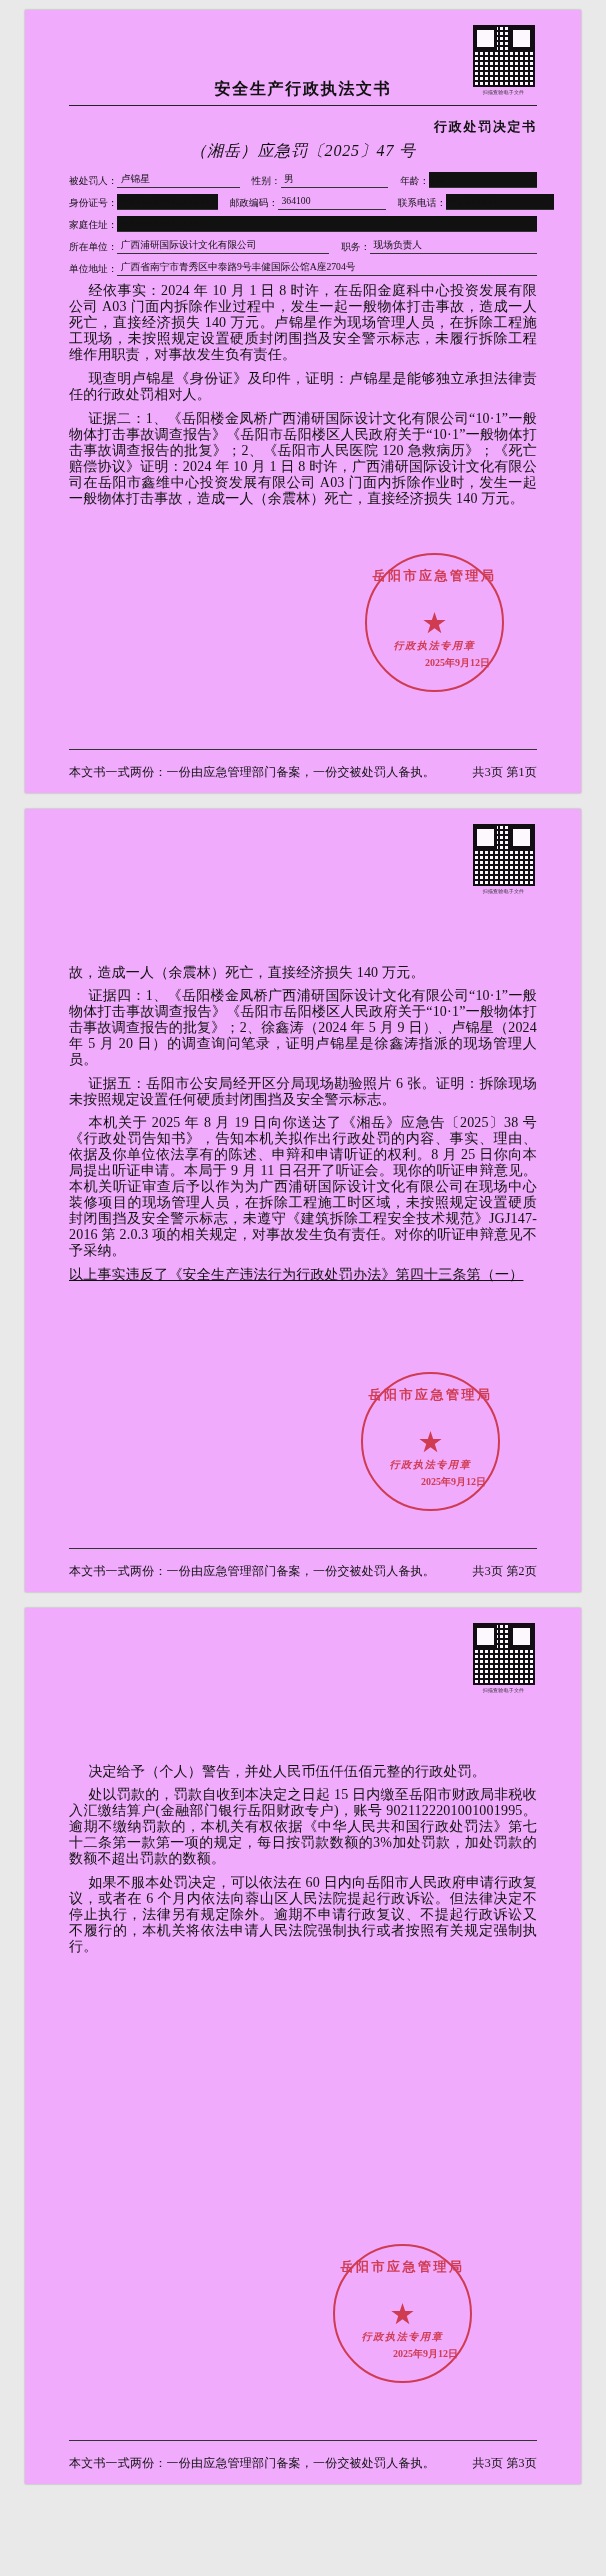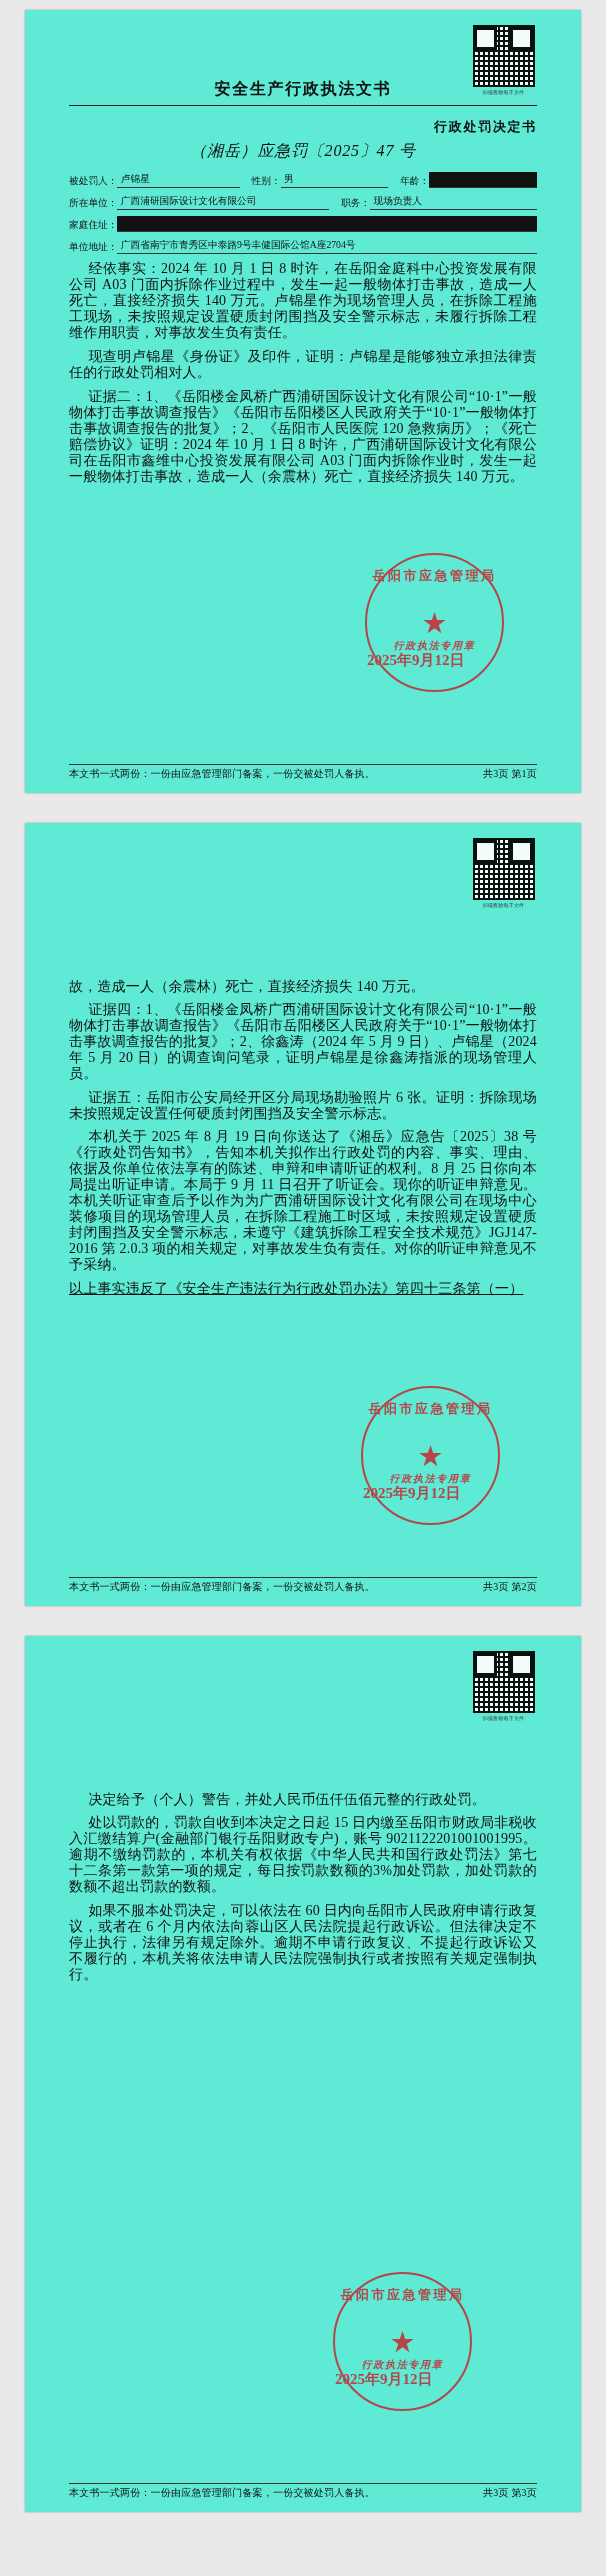--- a/index.html
+++ b/index.html
@@ -12,22 +12,22 @@
   .doc{
     width:606px;
     margin:0 auto;
     background:#e9e9e9;
     padding-top:10px;
     box-sizing:border-box;
   }
   .page{
     position:relative;
     width:556px;
-    margin:0 auto 30px auto;
-    background:#5eead4;
+    margin:0 auto 16px auto;
+    background:#f0abfc;
     box-shadow:0 0 1.7px rgba(0,0,0,.35);
     padding:22px 44px 11.8px 44px;
     box-sizing:border-box;
   }
   .page.p1{min-height:783px;}
   .page.p2{min-height:783px;}
   .page.p3{min-height:876px;}
 
   
   .qr-wrap{
@@ -121,22 +121,22 @@
   }
   .body-text.indent{text-indent:19.4px;}
   .body-text.underline-all{text-decoration:underline;}
 
   .footer{
     position:absolute;
     left:44px;
     right:44px;
     bottom:11.8px;
     border-top:0.8px solid #333;
-    padding-top:2px;
-    font-size:10px;
+    padding-top:14px;
+    font-size:12px;
     display:flex;
     justify-content:space-between;
   }
   .footer .note{letter-spacing:0.2px;}
   .footer .pg{letter-spacing:0.2px;}
 
   
   .seal{
     position:absolute;
     width:135px;height:135px;
@@ -167,22 +167,22 @@
     top:25px;left:0;right:0;
     text-align:center;
     font-size:10px;
     font-weight:bold;
     letter-spacing:1.7px;
     font-style:italic;
   }
   .seal .date{
     position:absolute;
     bottom:20px;left:0;right:12px;
-    text-align:left;
-    font-size:15px;
+    text-align:right;
+    font-size:10px;
     font-weight:bold;
   }
   .seal.s1{right:77px;bottom:101px;}
   .seal.s2{right:81px;bottom:81px;}
   .seal.s3{right:109px;bottom:101px;}
   .spacer-lg{height:126px;}
   .spacer-md{height:51px;}
 </style>
 </head>
 <body>
@@ -204,32 +204,42 @@
       <span class="flabel">被处罚人：</span>
       <span class="fval">卢锦星</span>
       <span class="gap"></span>
       <span class="flabel">性别：</span>
       <span class="fval short">男</span>
       <span class="gap"></span>
       <span class="flabel">年龄：</span>
       <span class="fval short redacted">■■</span>
     </div>
 
+    <div class="field-row">
+      <span class="flabel">身份证号：</span>
+      <span class="fval redacted">■■■■■■■■■■■■■■■■</span>
+      <span class="gap"></span>
+      <span class="flabel">邮政编码：</span>
+      <span class="fval short">364100</span>
+      <span class="gap"></span>
+      <span class="flabel">联系电话：</span>
+      <span class="fval short redacted">■■■■■■■■</span>
+    </div>
+
+    <div class="field-row">
+      <span class="flabel">家庭住址：</span>
+      <span class="fval redacted">■■■■■■■■■■■■■■</span>
+    </div>
 
     <div class="field-row">
       <span class="flabel">所在单位：</span>
       <span class="fval">广西浦研国际设计文化有限公司</span>
       <span class="gap"></span>
       <span class="flabel">职务：</span>
       <span class="fval mid">现场负责人</span>
-    </div>
-
-    <div class="field-row">
-      <span class="flabel">家庭住址：</span>
-      <span class="fval redacted">■■■■■■■■■■■■■■</span>
     </div>
 
     <div class="field-row">
       <span class="flabel">单位地址：</span>
       <span class="fval">广西省南宁市青秀区中泰路9号丰健国际公馆A座2704号</span>
     </div>
 
     <div class="body-text indent">经依事实：2024 年 10 月 1 日 8 时许，在岳阳金庭科中心投资发展有限公司 A03 门面内拆除作业过程中，发生一起一般物体打击事故，造成一人死亡，直接经济损失 140 万元。卢锦星作为现场管理人员，在拆除工程施工现场，未按照规定设置硬质封闭围挡及安全警示标志，未履行拆除工程维作用职责，对事故发生负有责任。</div>
     <div class="body-text indent">现查明卢锦星《身份证》及印件，证明：卢锦星是能够独立承担法律责任的行政处罚相对人。</div>
     <div class="body-text indent">证据二：1、《岳阳楼金凤桥广西浦研国际设计文化有限公司“10·1”一般物体打击事故调查报告》《岳阳市岳阳楼区人民政府关于“10·1”一般物体打击事故调查报告的批复》；2、《岳阳市人民医院 120 急救病历》；《死亡赔偿协议》证明：2024 年 10 月 1 日 8 时许，广西浦研国际设计文化有限公司在岳阳市鑫维中心投资发展有限公司 A03 门面内拆除作业时，发生一起一般物体打击事故，造成一人（余震林）死亡，直接经济损失 140 万元。</div>

